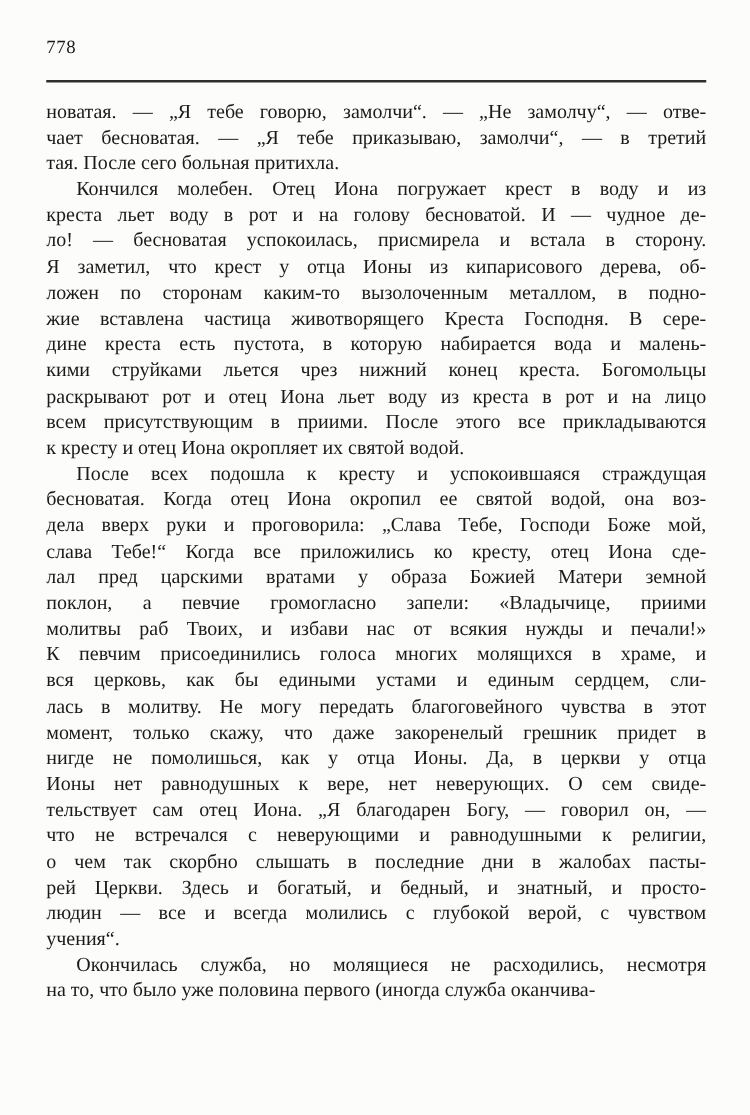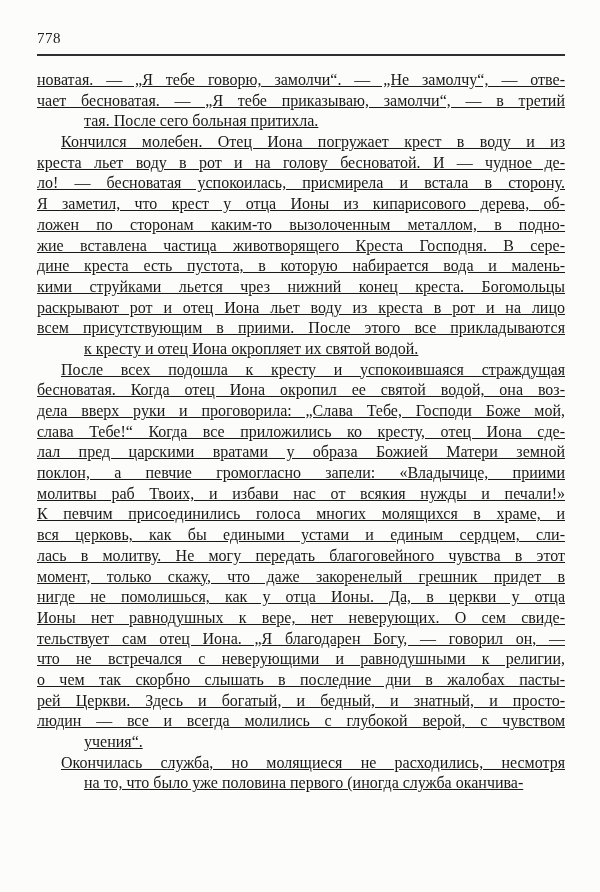--- a/index.html
+++ b/index.html
@@ -12,47 +12,46 @@
     color: #1a1a1a;
     font-family: "Liberation Serif", "DejaVu Serif", serif;
     padding: 30px 35px 0 37px;
     overflow: hidden;
   }
   .page-header {
     display: flex;
     justify-content: space-between;
     align-items: baseline;
     border-bottom: 2px solid #2f2f2f;
-    padding-bottom: 7px;
+    padding-bottom: 17px;
   }
   .page-number {
     font-size: 15px;
     letter-spacing: 0.5px;
   }
   .running-title {
     font-size: 15px;
     letter-spacing: 1.2px;
     word-spacing: 3px;
     text-align: right;
   }
   .page-body {
     margin-top: 14px;
     font-size: 16px;
     line-height: 20.7px;
-    text-decoration: underline;
   }
   .para { margin: 0; }
   .line {
     text-align: justify;
     text-align-last: justify;
     white-space: normal;
     overflow: hidden;
     height: 20.7px;
   }
-  .line.last { text-align-last: left; margin-left: 47px; }
+  .line.last { text-align-last: left; }
   .line.first { text-indent: 24px; }
 </style>
 </head>
 <body>
 
 <div class="page">
   <div class="page-header">
     <span class="page-number">778</span>
   </div>
   <div class="page-body">

